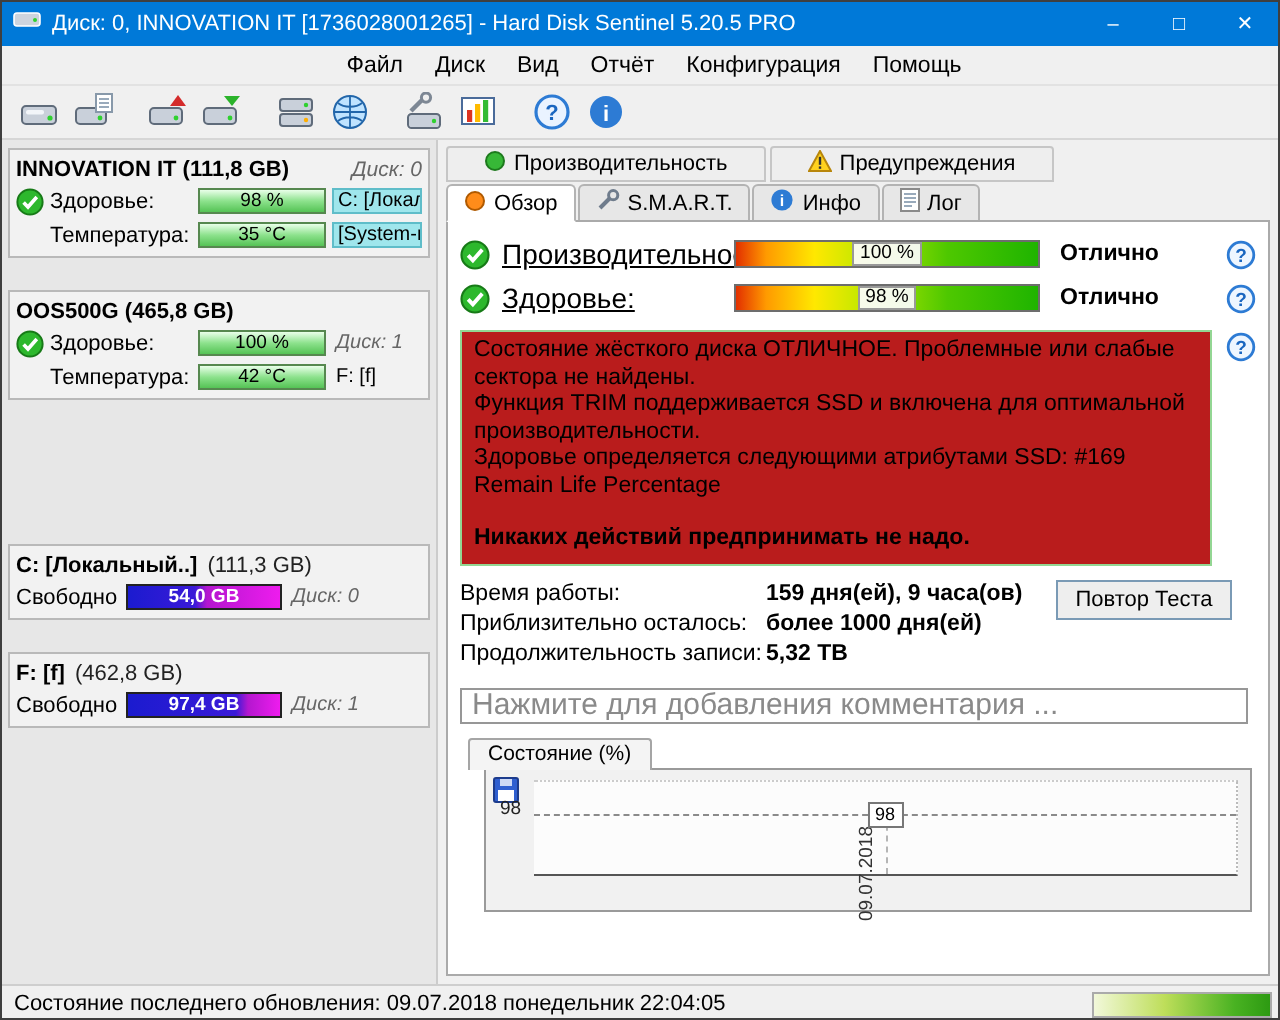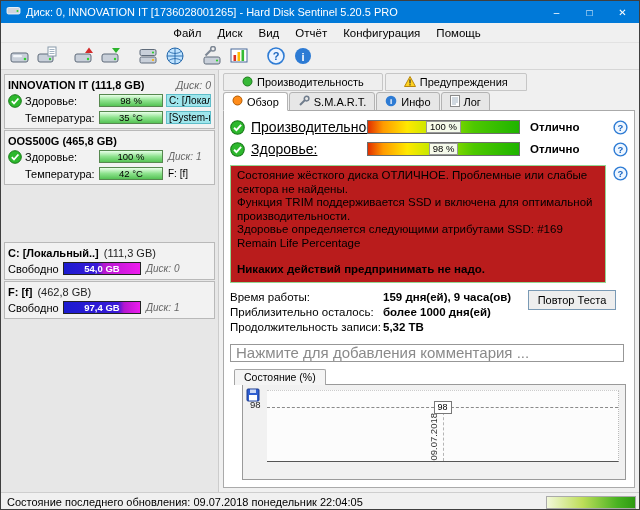--- a/index.html
+++ b/index.html
@@ -19,21 +19,21 @@
   
   .toolbar { display:flex; align-items:center; height:27px; background:#f0f0f0; border-bottom:1px solid #d6d6d6; padding-left:6px; gap:2px; }
   .tbtn { width:25px; height:23px; display:flex; align-items:center; justify-content:center; }
   .tbtn.gap { margin-left:10px; }
 
   
   .app-body { display:flex; height:422px; }
 
   
   .sidebar { position:relative; width:218px; background:#e7e7e7; border-right:1px solid #cccccc; padding:4px 3px 0 3px; flex:none; }
-  .panel { background:#f2f2f2; border:1px solid #b9b9b9; margin-bottom:1px; padding:2px 3px; }
+  .panel { background:#f2f2f2; border:1px solid #b9b9b9; margin-bottom:16px; padding:2px 3px; }
   .panel-head { display:flex; justify-content:space-between; align-items:center; font-size:11px; height:15px; white-space:nowrap; overflow:hidden; }
   .disk-name { font-weight:bold; }
   .part-size { font-weight:normal; margin-left:5px; color:#222; }
   .disk-no { font-style:italic; color:#666; font-size:10.5px; }
   .prow { display:flex; align-items:center; height:17px; gap:3px; font-size:11px; }
   .picon { width:14px; flex:none; display:flex; align-items:center; }
   .plabel { width:71px; flex:none; white-space:nowrap; overflow:hidden; }
   .plabel.free { width:52px; }
   .pbar { position:relative; width:64px; height:13px; flex:none; border:1px solid #56884f;
           background:linear-gradient(180deg,#e9ffe9,#8de28d 50%,#55c355);
@@ -82,21 +82,21 @@
   .retest-btn { position:absolute; top:0; right:12px; width:88px; height:20px; font-size:11px;
                 font-family:"Liberation Sans",sans-serif; background:#eeeeee; border:1px solid #7a9ab5; }
 
   .comment { display:block; margin-top:9px; width:calc(100% - 4px); height:18px; border:1px solid #979797;
              font-size:15px; padding:0 5px; font-family:"Liberation Sans",sans-serif; color:#333; }
   .comment::placeholder { color:#8a8a8a; }
 
   .chart-tab { display:inline-flex; align-items:center; margin-top:7px; margin-left:4px; height:16px;
                background:#f4f4f4; border:1px solid #a5a5a5; border-bottom:none; padding:0 9px;
                font-size:10.5px; border-radius:2px 2px 0 0; position:relative; z-index:2; }
-  .chart-panel { position:relative; margin-left:12px; margin-right:2px; height:96px;
+  .chart-panel { position:relative; margin-left:12px; margin-right:2px; height:72px;
                  border:1px solid #9a9a9a; background:#f1f1f1; margin-top:-1px; }
   .save-icon { position:absolute; left:3px; top:3px; }
   .ytick { position:absolute; left:7px; top:14px; font-size:9.5px; color:#222; }
   .plot { position:absolute; left:24px; right:6px; top:5px; bottom:17px; background:#fcfcfc;
           border-bottom:1.5px solid #555; border-right:1px dotted #bbb; border-top:1px dotted #ccc; }
   .hline { position:absolute; left:0; right:0; top:16px; border-top:1px dashed #8a8a8a; }
   .vline { position:absolute; top:16px; bottom:0; left:50%; border-left:1px dashed #b5b5b5; }
   .pt-label { position:absolute; top:10px; left:50%; transform:translateX(-50%); background:#fff;
               border:1px solid #777; font-size:9px; line-height:11px; padding:0 3px; z-index:2; }
   .xdate { position:absolute; left:calc(50% - 15px); top:22px; writing-mode:vertical-rl;

